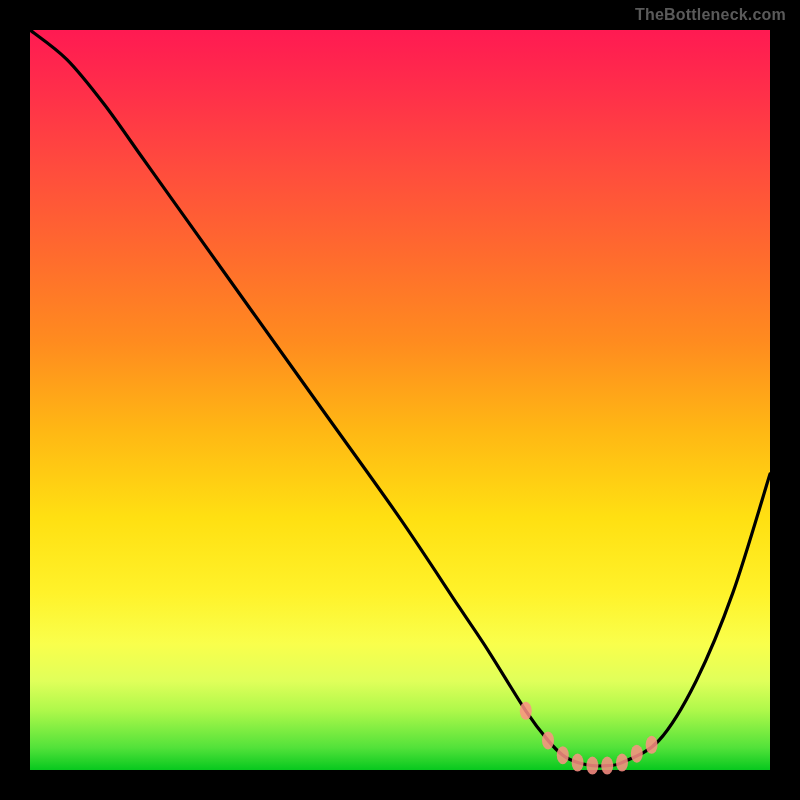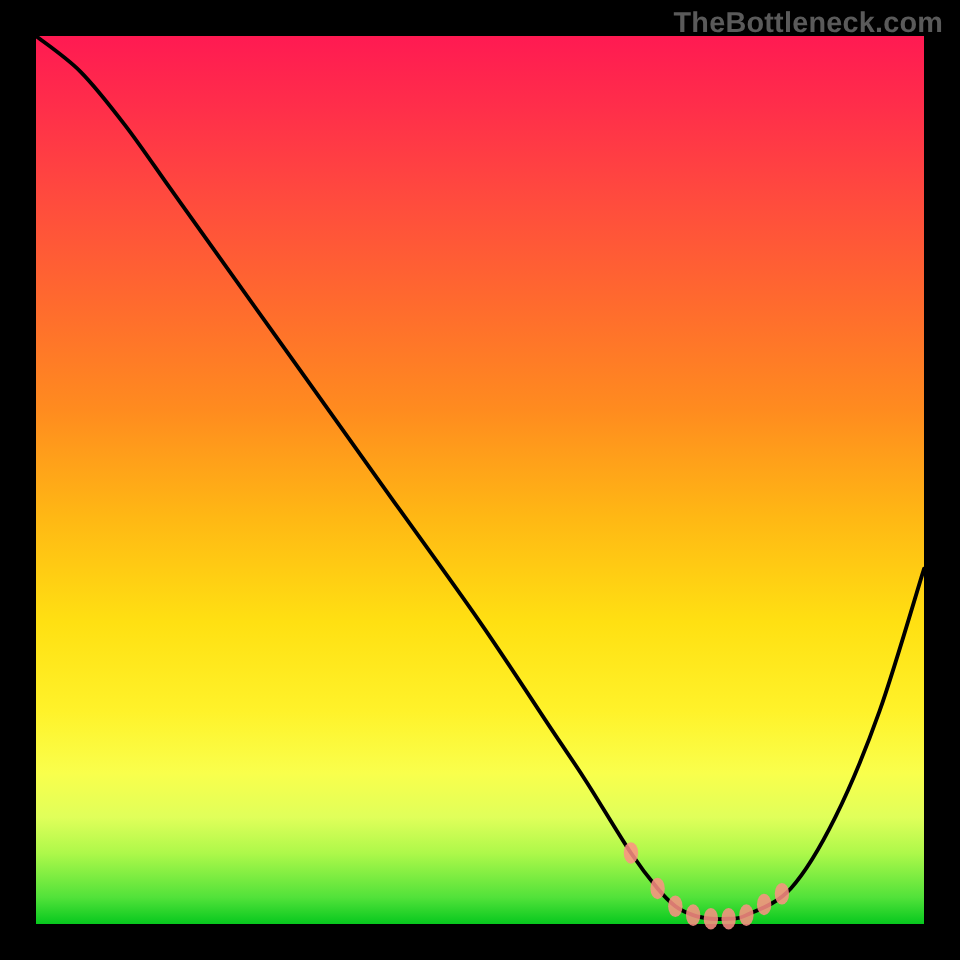--- a/index.html
+++ b/index.html
@@ -38,21 +38,21 @@
       #aef84a 92%,
       #52e23a 97%,
       #07c81e 100%
     );
   }
   .watermark {
     position: absolute;
     top: 6px;
     right: 14px;
     color: #5a5a5a;
-    font-size: 24px;
+    font-size: 16px;
     font-weight: 600;
     letter-spacing: 0.2px;
     user-select: none;
   }
   svg.curve {
     position: absolute;
     left: 0;
     top: 0;
     width: 740px;
     height: 740px;

